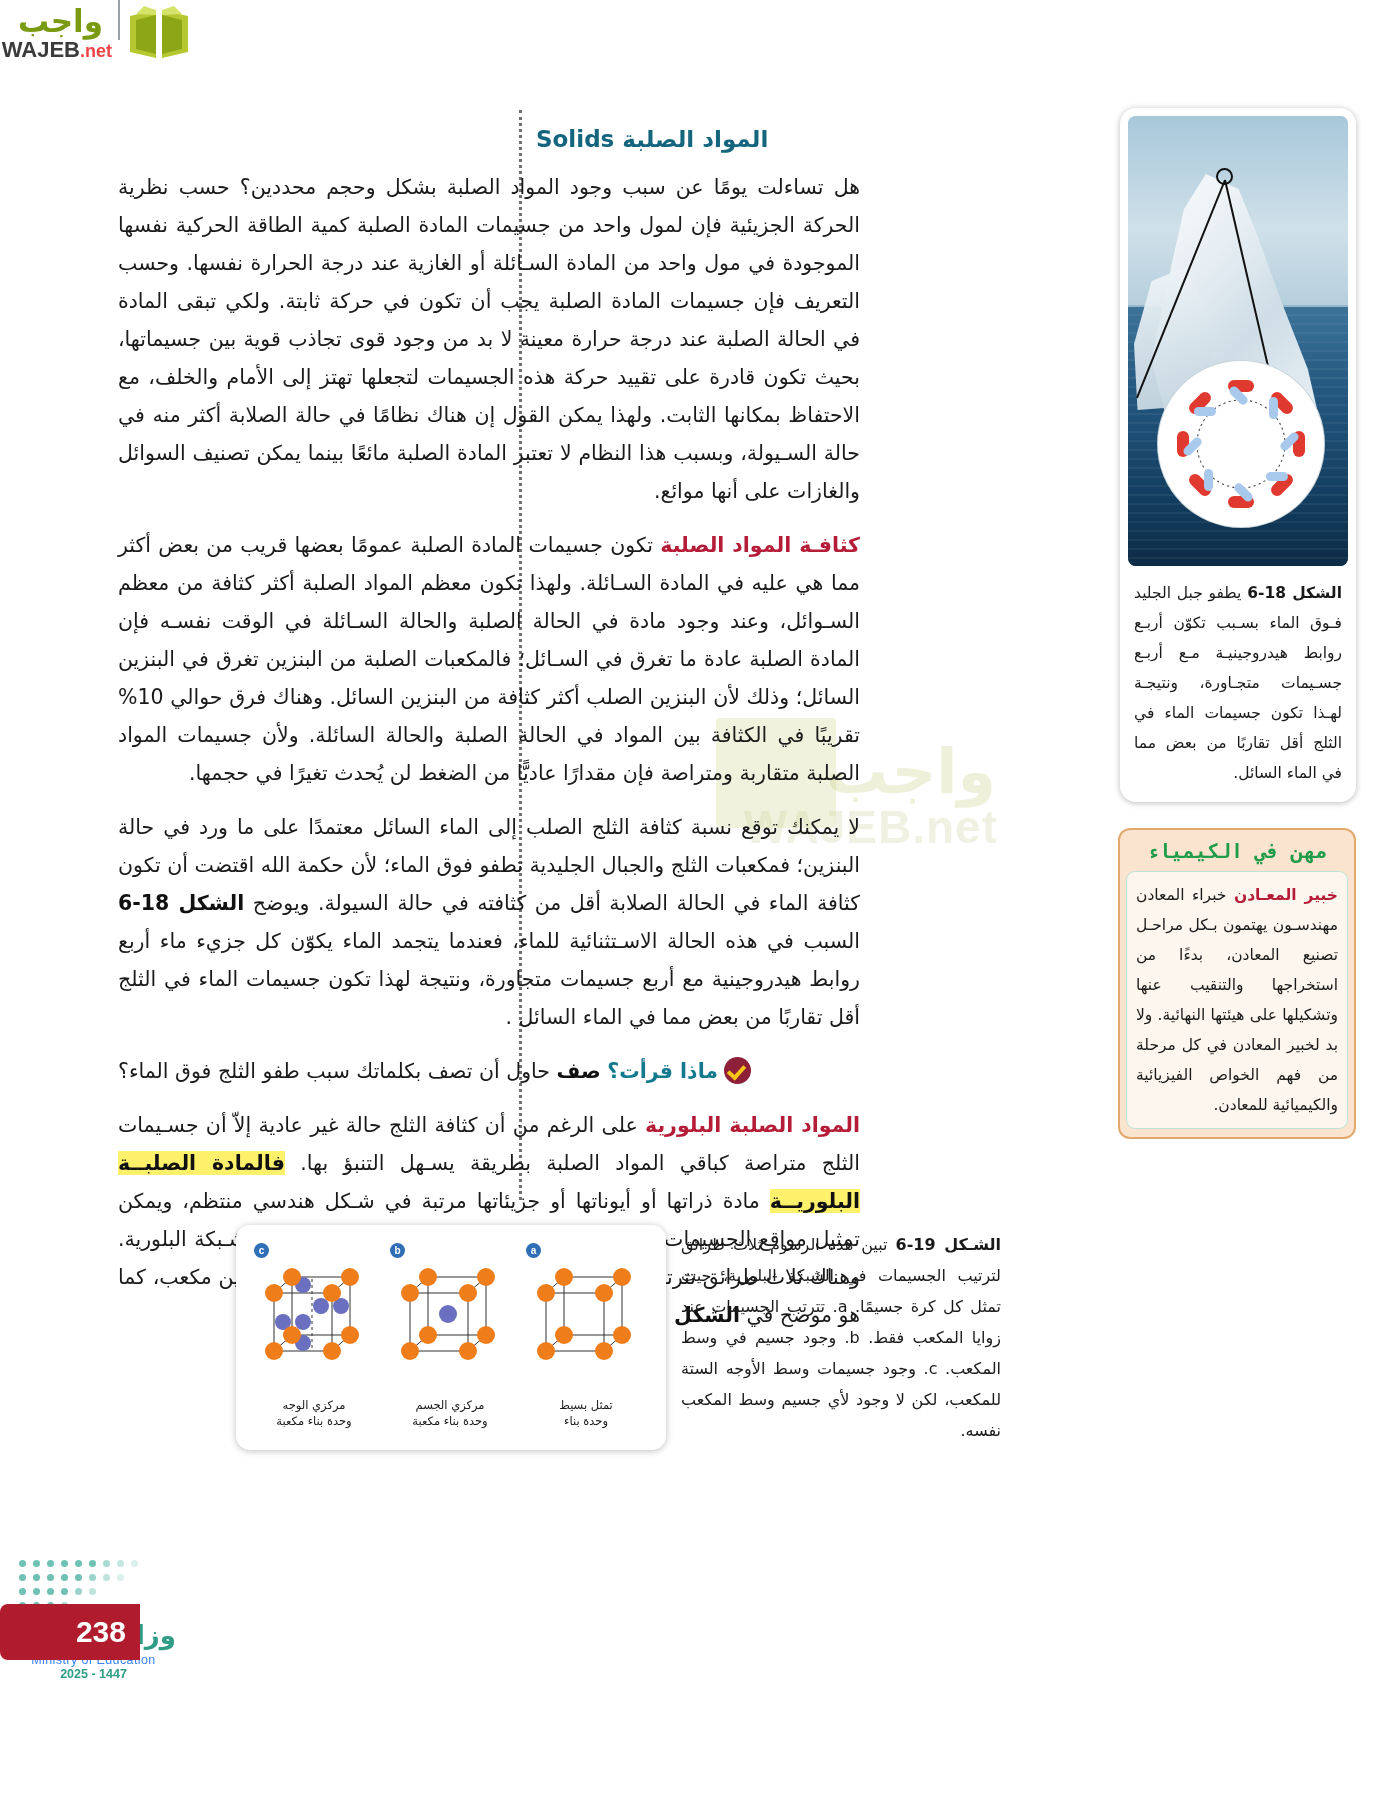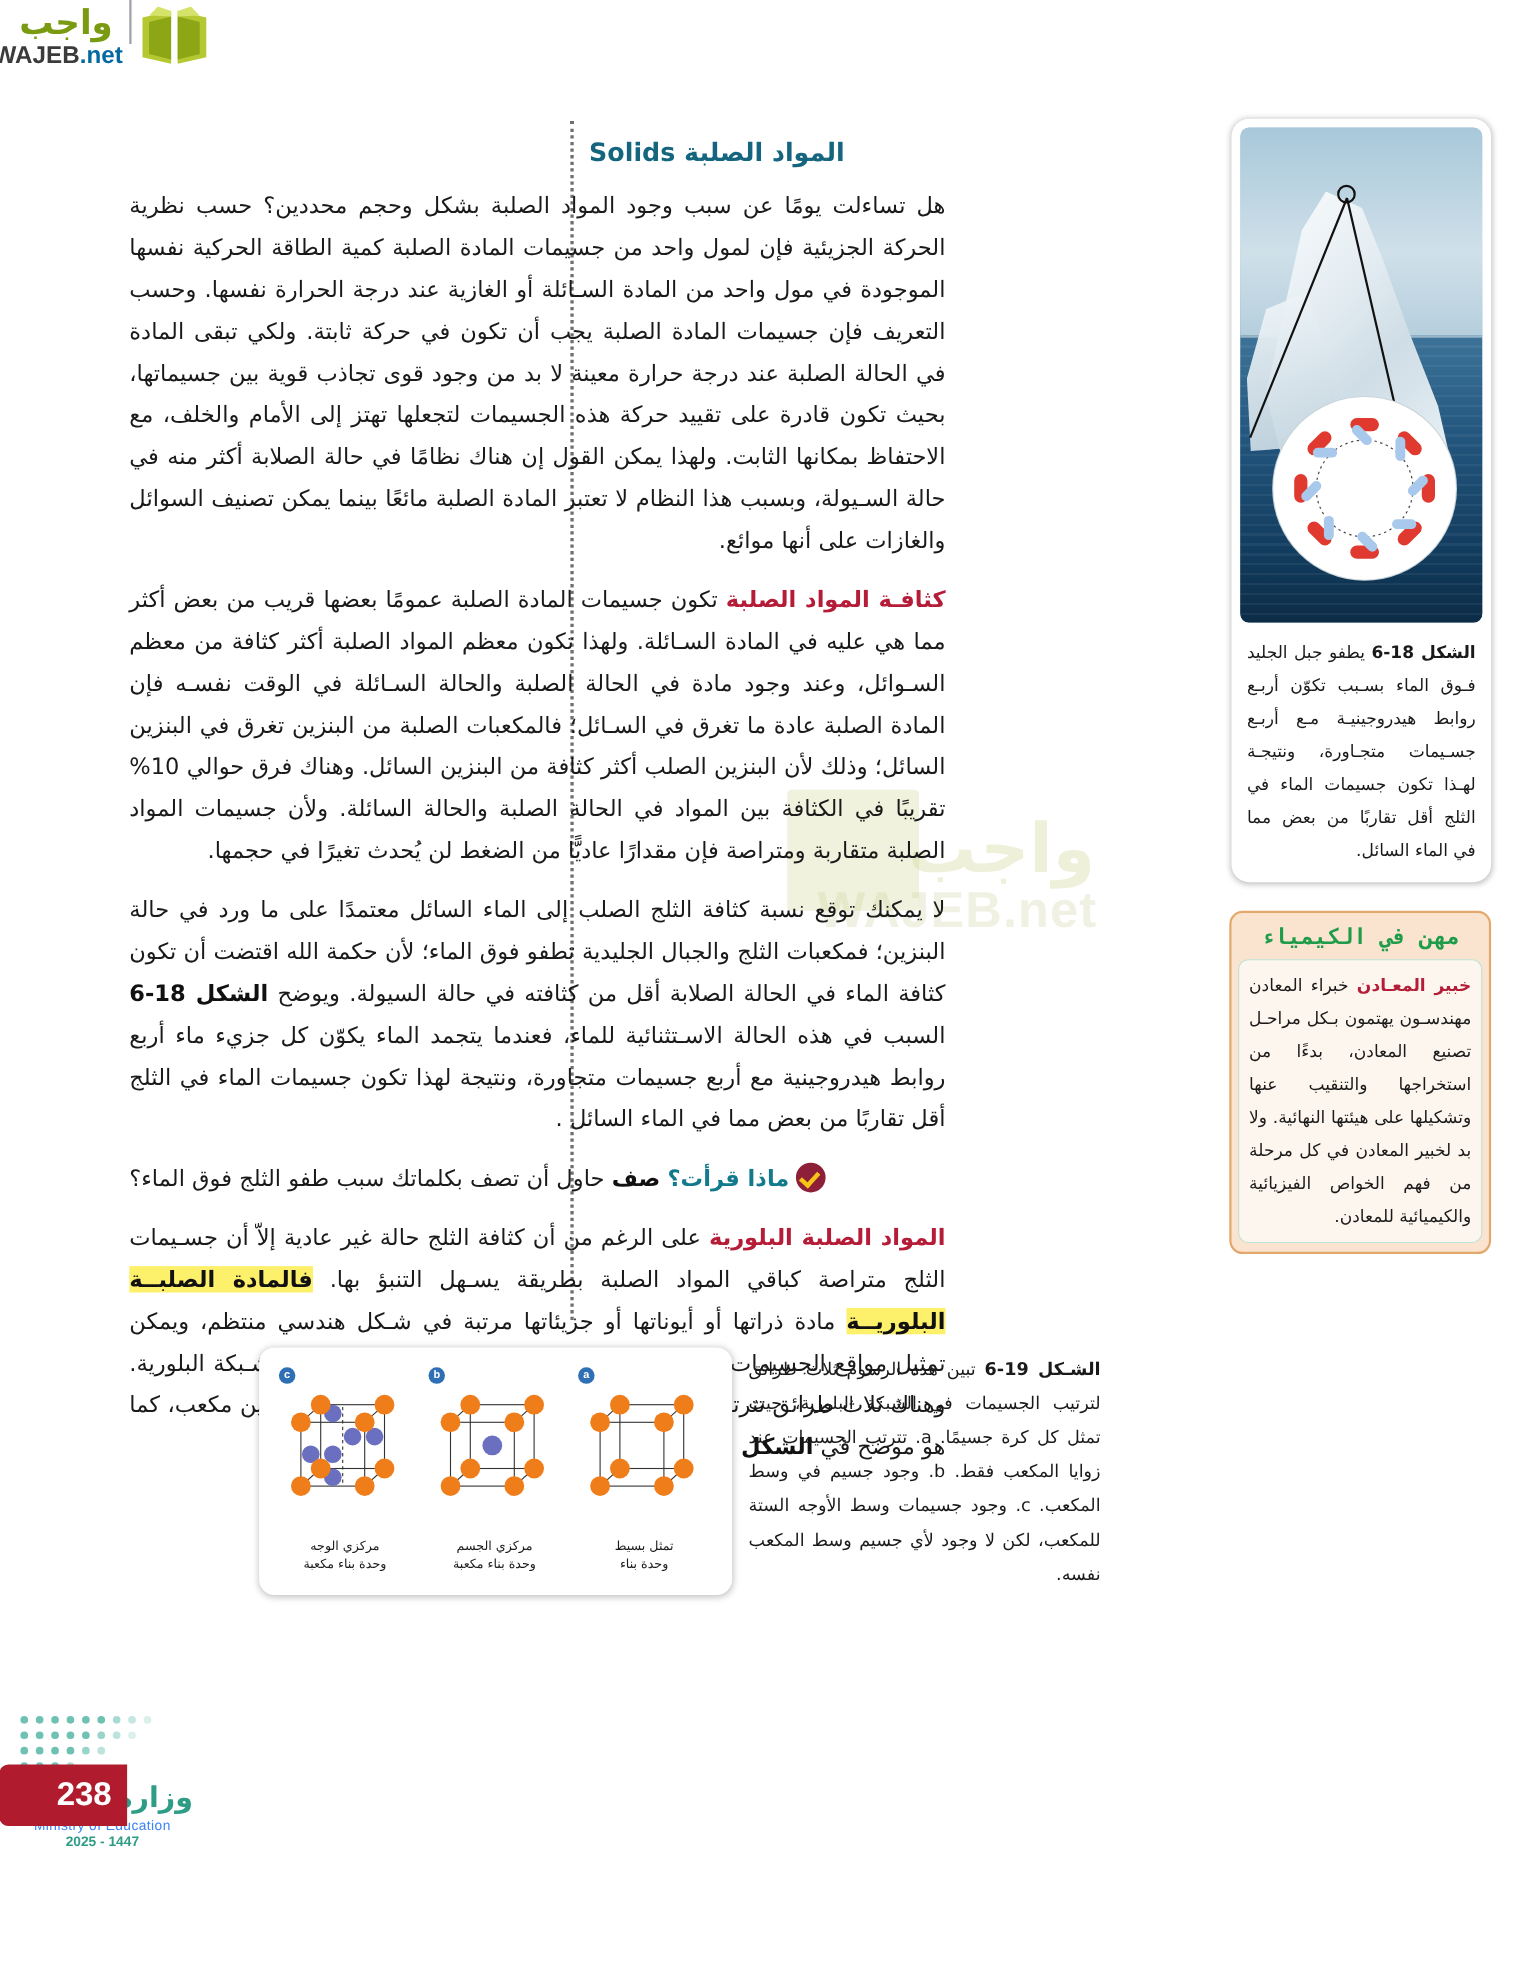--- a/index.html
+++ b/index.html
@@ -16,21 +16,21 @@
     position:absolute;right:95px;top:2px;
     font-size:31px;font-weight:bold;color:#7a9a12;
     font-family:"DejaVu Sans",sans-serif;line-height:1;
     letter-spacing:-1px;
   }
   .wajeb-en{
     position:absolute;right:86px;top:33px;
     font-size:22px;font-weight:bold;color:#3b3b3b;
     font-family:"Liberation Sans",sans-serif;direction:ltr;
   }
-  .wajeb-en .dotnet{color:#0369a1;font-size:22px;}
+  .wajeb-en .dotnet{color:#ef4444;font-size:18px;}
   .book-icon{position:absolute;left:20px;top:2px;width:62px;height:56px;}
   .tick{position:absolute;left:0;top:0;width:2px;height:40px;background:#9aa0a6;}
   .rule-v{position:absolute;left:0;top:0;}
 
   
   .content{position:absolute;left:0;top:0;width:1396px;height:1800px;}
   .heading{
     position:absolute;right:530px;top:126px;width:330px;
     color:#15657e;font-size:23px;font-weight:bold;
     text-align:left;direction:rtl;
@@ -171,21 +171,21 @@
   }
 
   
   .moe{position:absolute;right:1215px;top:1560px;width:175px;text-align:center;}
   .moe-dots{width:150px;height:54px;margin:0 auto 6px auto;position:relative;}
   .moe-dots span{position:absolute;width:7px;height:7px;border-radius:50%;background:#6fc1b4;}
   .moe-ar{color:#2f9c86;font-size:26px;font-weight:bold;font-family:"DejaVu Sans",sans-serif;direction:rtl;}
   .moe-en{color:#3b82f6;font-size:12.5px;font-family:"Liberation Sans",sans-serif;direction:ltr;margin-top:3px;letter-spacing:.4px;text-align:center;}
   .moe-yr{color:#2f9c86;font-size:12.5px;font-family:"Liberation Sans",sans-serif;direction:ltr;font-weight:bold;}
   .pagenum{
-    position:absolute;left:0;top:1604px;width:116px;height:56px;
+    position:absolute;left:0;top:1604px;width:140px;height:56px;
     background:#b01c2e;color:#ffffff;border-radius:8px 0 0 8px;
     font-size:30px;font-weight:bold;font-family:"Liberation Sans",sans-serif;
     text-align:center;line-height:56px;
   }
   .pagenum-inner{position:absolute;right:14px;top:0;}
 </style>
 </head>
 <body>
 
 <div class="topbar">

